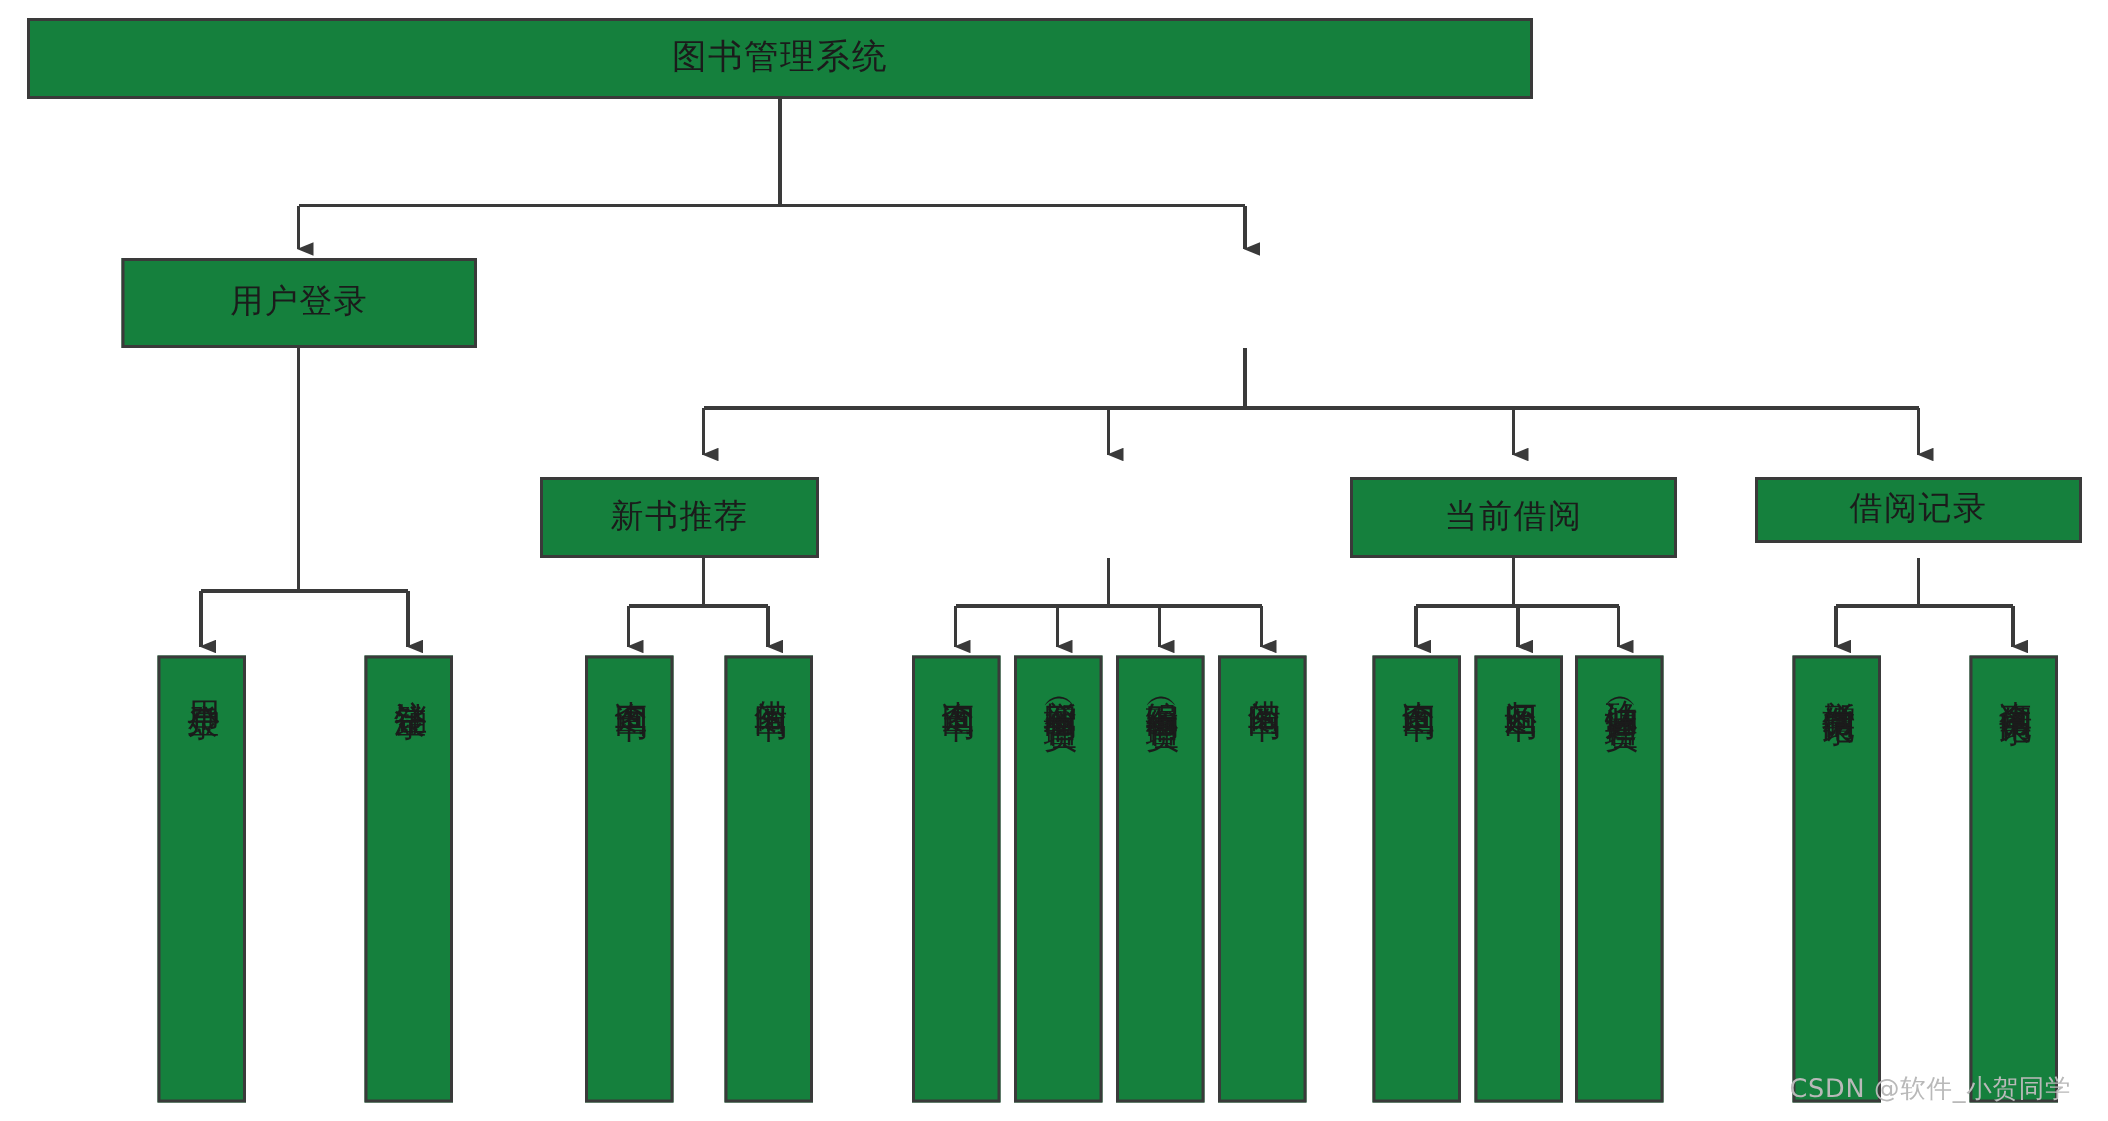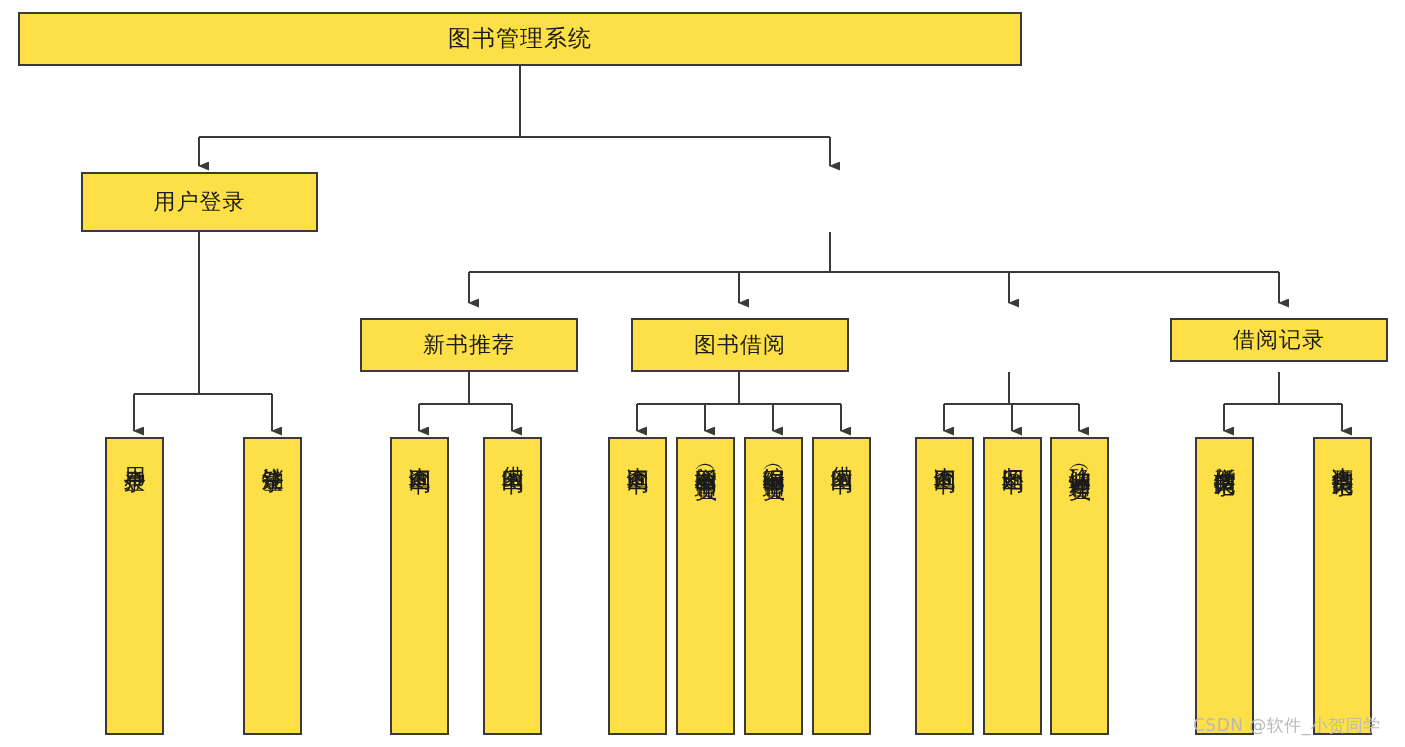--- a/index.html
+++ b/index.html
@@ -24,21 +24,21 @@
     position: absolute;
     left: 0;
     top: 0;
     width: 1405px;
     height: 747px;
     pointer-events: none;
   }
   .node {
     position: absolute;
     box-sizing: border-box;
-    background: #fde047;
+    background: #15803d;
     border: 2px solid #3a3a3a;
     display: flex;
     align-items: center;
     justify-content: center;
     color: #1b1b1b;
     z-index: 2;
   }
   .node-label {
     display: block;
     text-align: center;
@@ -132,25 +132,25 @@
   </svg>
 
   <div class="node root horizontal" style="left:18px; top:12px; width:1004px; height:54px;">
     <span class="node-label">图书管理系统</span>
   </div>
 
   <div class="node horizontal" style="left:81px; top:172px; width:237px; height:60px;">
     <span class="node-label">用户登录</span>
   </div>
 
-  <div class="node horizontal" style="left:360px; top:318px; width:218px; height:54px;">
+  <div class="node horizontal" style="left:360px; top:318px; width:186px; height:54px;">
     <span class="node-label">新书推荐</span>
   </div>
-  <div class="node horizontal" style="left:631px; top:318px; width:218px; height:54px;">
-    <span class="node-label">图书借阅</span>
+  <div class="node horizontal" style="left:900px; top:318px; width:218px; height:54px;">
+    <span class="node-label">当前借阅</span>
   </div>
   <div class="node horizontal" style="left:1170px; top:318px; width:218px; height:44px;">
     <span class="node-label">借阅记录</span>
   </div>
 
   <div class="node vertical" style="left:105px; top:437px; width:59px; height:298px;">
     <span class="node-label">用户登录</span>
   </div>
   <div class="node vertical" style="left:243px; top:437px; width:59px; height:298px;">
     <span class="node-label">注销登录</span>

